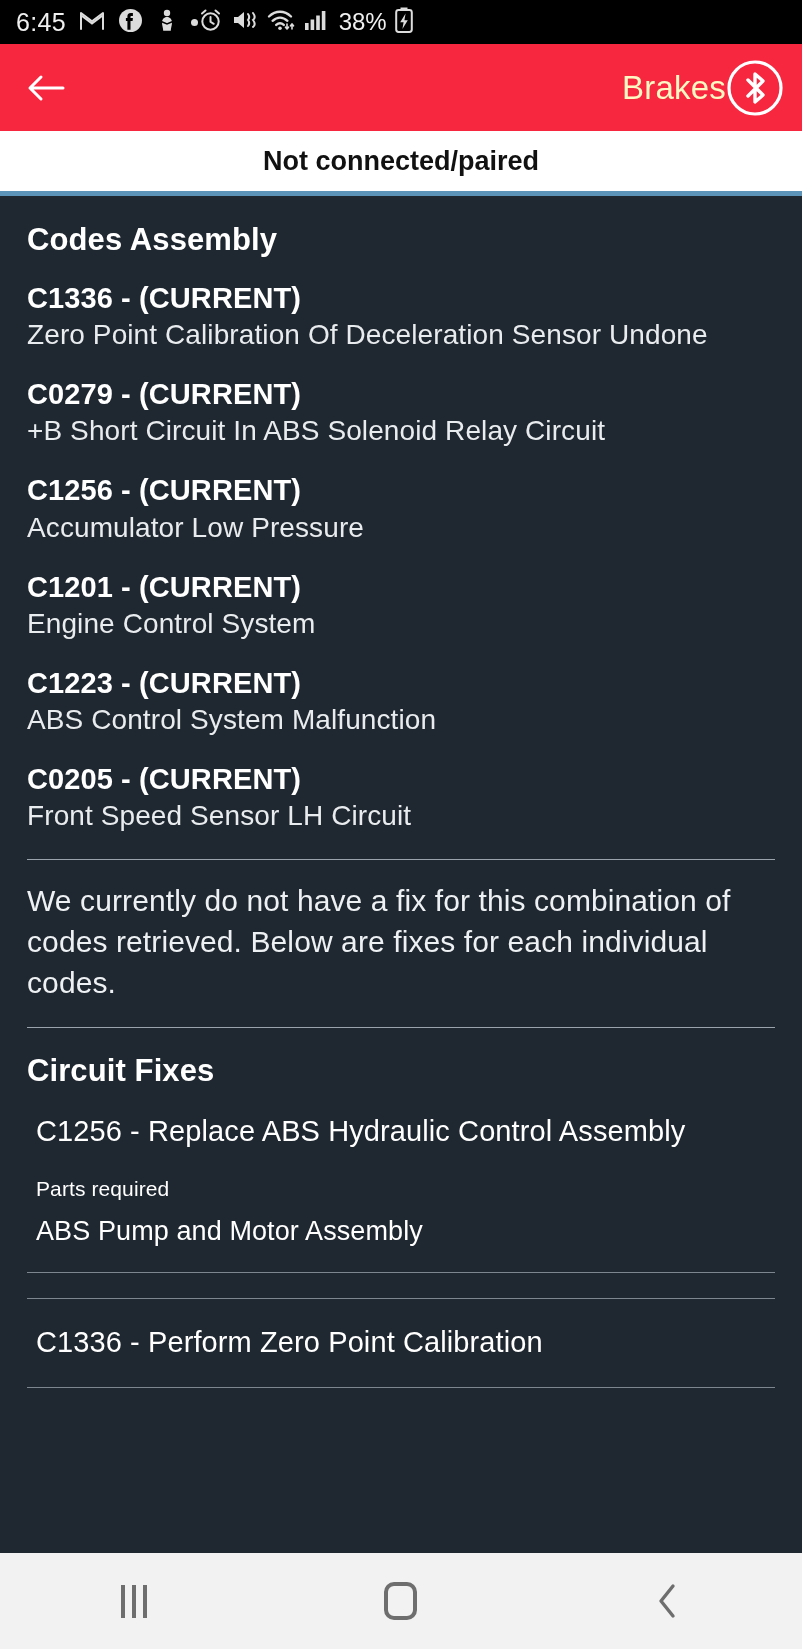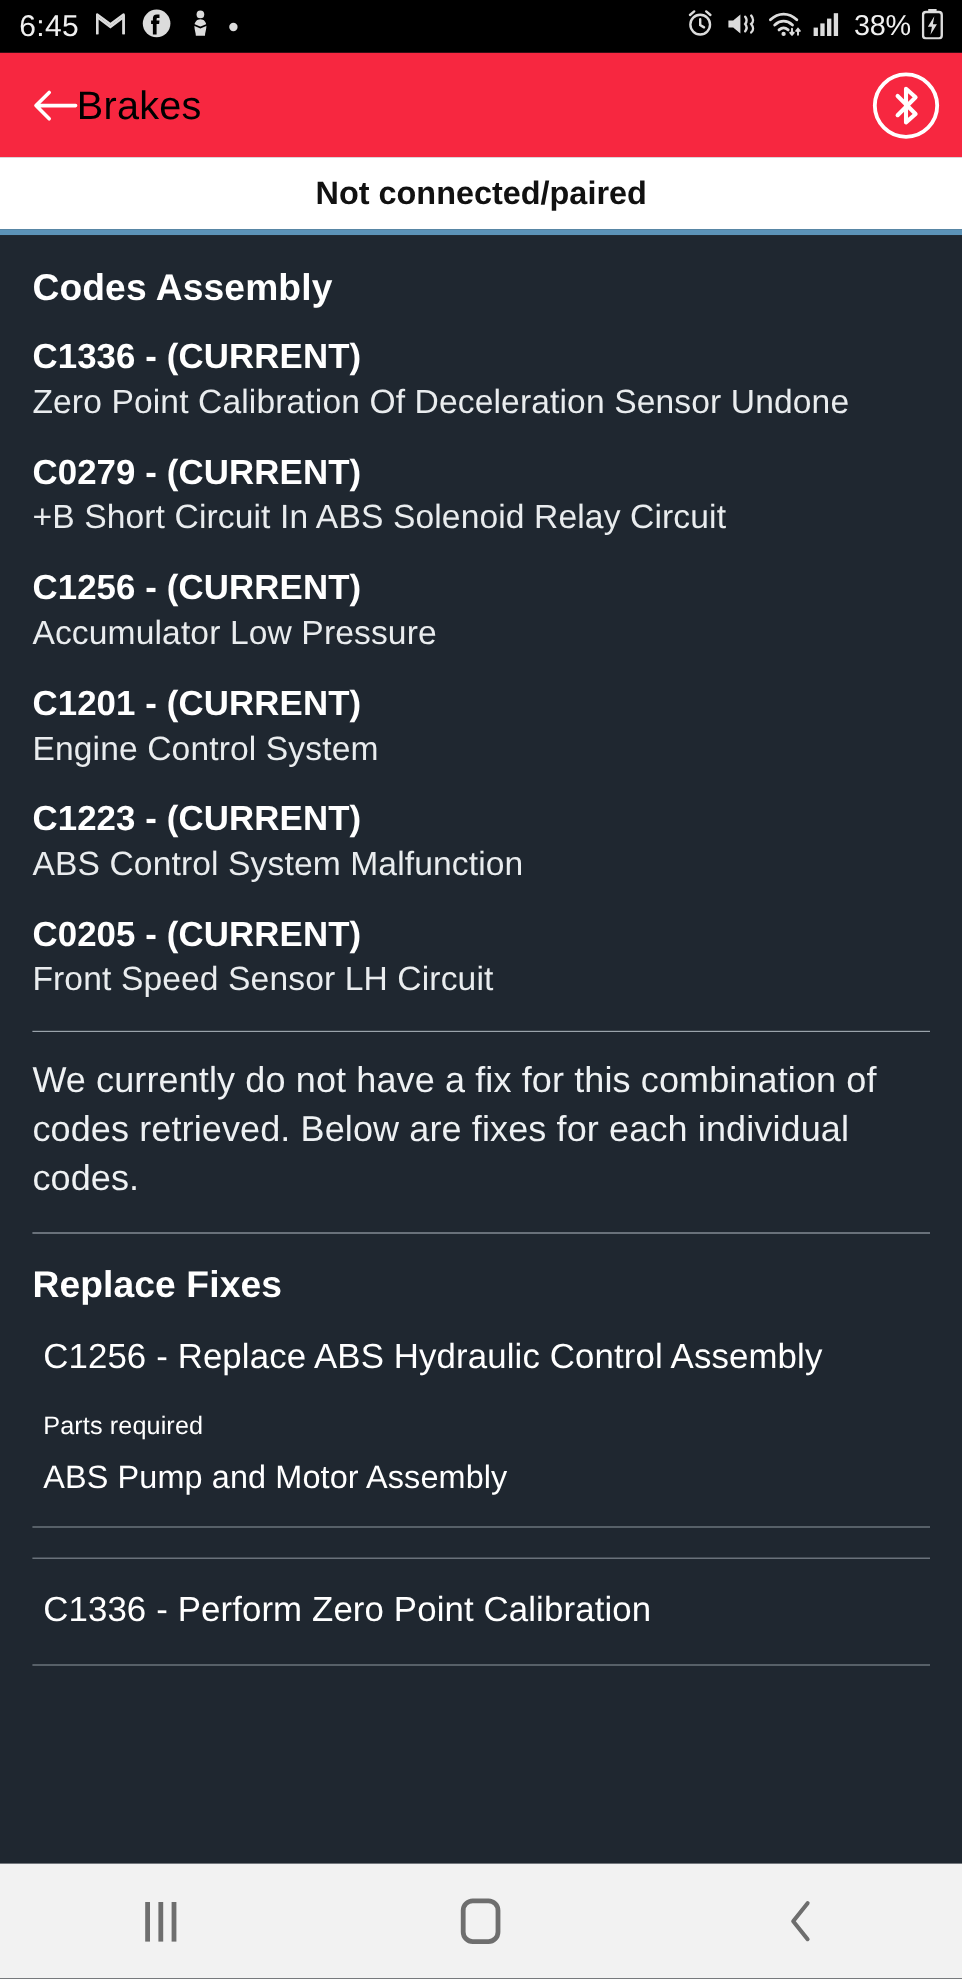--- a/index.html
+++ b/index.html
@@ -22,21 +22,21 @@
 
   
   .statusbar {
     position: absolute;
     top: 0; left: 0;
     width: 802px;
     height: 44px;
     background: #000000;
     display: flex;
     align-items: center;
-    justify-content: space-between;
+    justify-content: flex-start;
     padding: 0 16px;
     box-sizing: border-box;
     color: #e8e8e8;
   }
   .sb-left, .sb-right {
     display: flex;
     align-items: center;
   }
   .sb-left { gap: 13px; }
   .sb-right { gap: 9px; }
@@ -75,22 +75,22 @@
     width: 56px;
     height: 56px;
     display: flex;
     align-items: center;
     justify-content: center;
     cursor: pointer;
     flex: 0 0 auto;
   }
   .appbar-title {
     flex: 1 1 auto;
-    text-align: left;
-    color: #000000;
+    text-align: right;
+    color: #fef9c3;
     font-size: 33px;
     font-weight: 400;
     letter-spacing: 0.2px;
     margin-left: -10px;
   }
   .bt-btn {
     width: 58px;
     height: 58px;
     flex: 0 0 auto;
     display: flex;
@@ -373,21 +373,21 @@
       <div class="code-title">C0205 - (CURRENT)</div>
       <div class="code-desc">Front Speed Sensor LH Circuit</div>
     </div>
 
     <div class="rule"></div>
 
     <div class="note">We currently do not have a fix for this combination of codes retrieved. Below are fixes for each individual codes.</div>
 
     <div class="rule"></div>
 
-    <div class="fixes-head">Replace Fixes</div>
+    <div class="fixes-head">Circuit Fixes</div>
 
     <div class="fix-item fix-first">
       <div class="fix-title">C1256 - Replace ABS Hydraulic Control Assembly</div>
       <div class="parts-label">Parts required</div>
       <div class="parts-value">ABS Pump and Motor Assembly</div>
     </div>
 
     <div class="rule-fix"></div>
 
 

